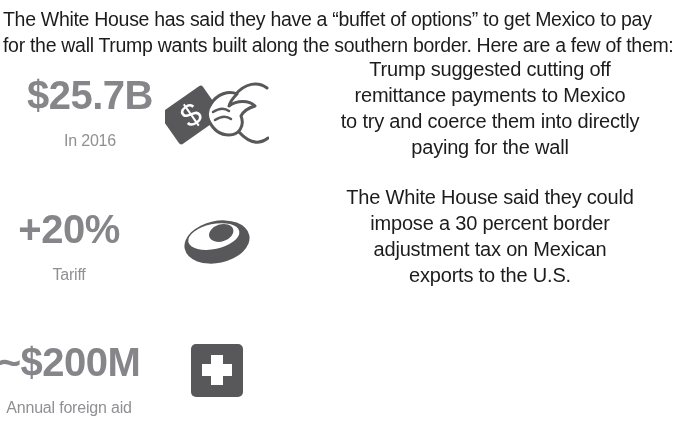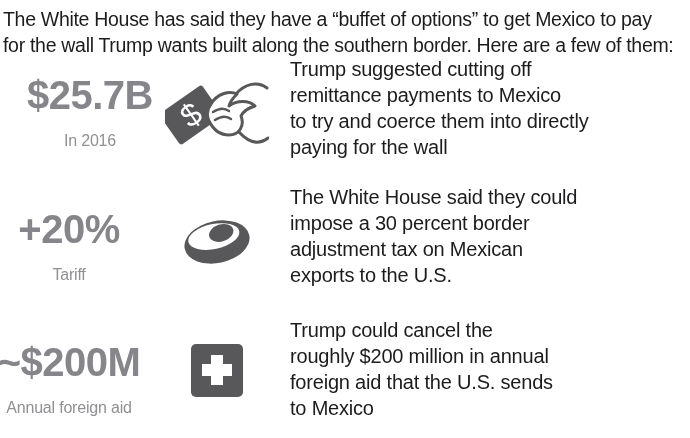--- a/index.html
+++ b/index.html
@@ -29,21 +29,21 @@
   .stat-label { font-size:16px; color:#909094; margin-top:16px; letter-spacing:-0.2px; }
 
   .icon-col { width:118px; flex:0 0 auto; display:flex; justify-content:center; }
   .row-1 .icon-col { padding-top:26px; }
   .row-2 .icon-col { padding-top:34px; }
   .row-3 .icon-col { padding-top:26px; }
 
   .desc {
     margin:0; padding-left:14px; flex:1;
     font-size:20px; line-height:26px; color:#1c1c1e;
-    letter-spacing:-0.2px; white-space:pre-line;
+    letter-spacing:-0.2px; white-space:pre-line;text-align:center;
   }
 </style>
 </head>
 <body>
 
 <div class="page">
 
   <p class="intro">The White House has said they have a “buffet of options” to get Mexico to pay
 for the wall Trump wants built along the southern border. Here are a few of them:</p>
 
@@ -94,19 +94,15 @@
     <div class="stat-col">
       <div class="stat-value">~$200M</div>
       <div class="stat-label">Annual foreign aid</div>
     </div>
     <div class="icon-col">
       <svg width="54" height="55" viewBox="0 0 54 55" aria-hidden="true">
         <rect x="1" y="1" width="52" height="53" rx="5" fill="#58585a"></rect>
         <path d="M21,12 h12 v9 h9 v12 h-9 v9 h-12 v-9 h-9 v-12 h9 z" fill="#ffffff"></path>
       </svg>
     </div>
-    <p class="desc">Trump could cancel the
-roughly $200 million in annual
-foreign aid that the U.S. sends
-to Mexico</p>
   </div>
 
 </div>
 
 </body></html>

